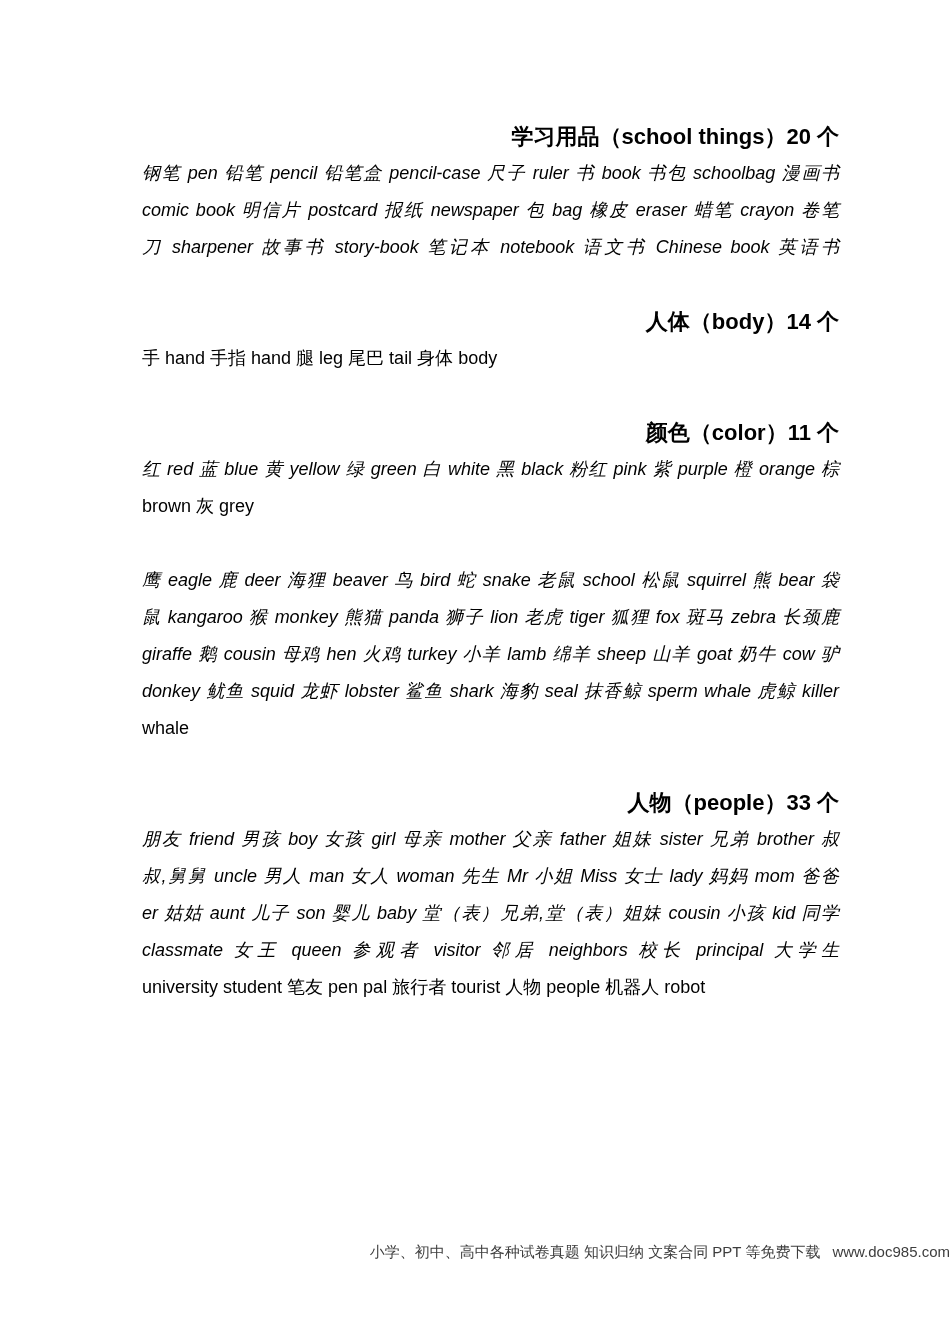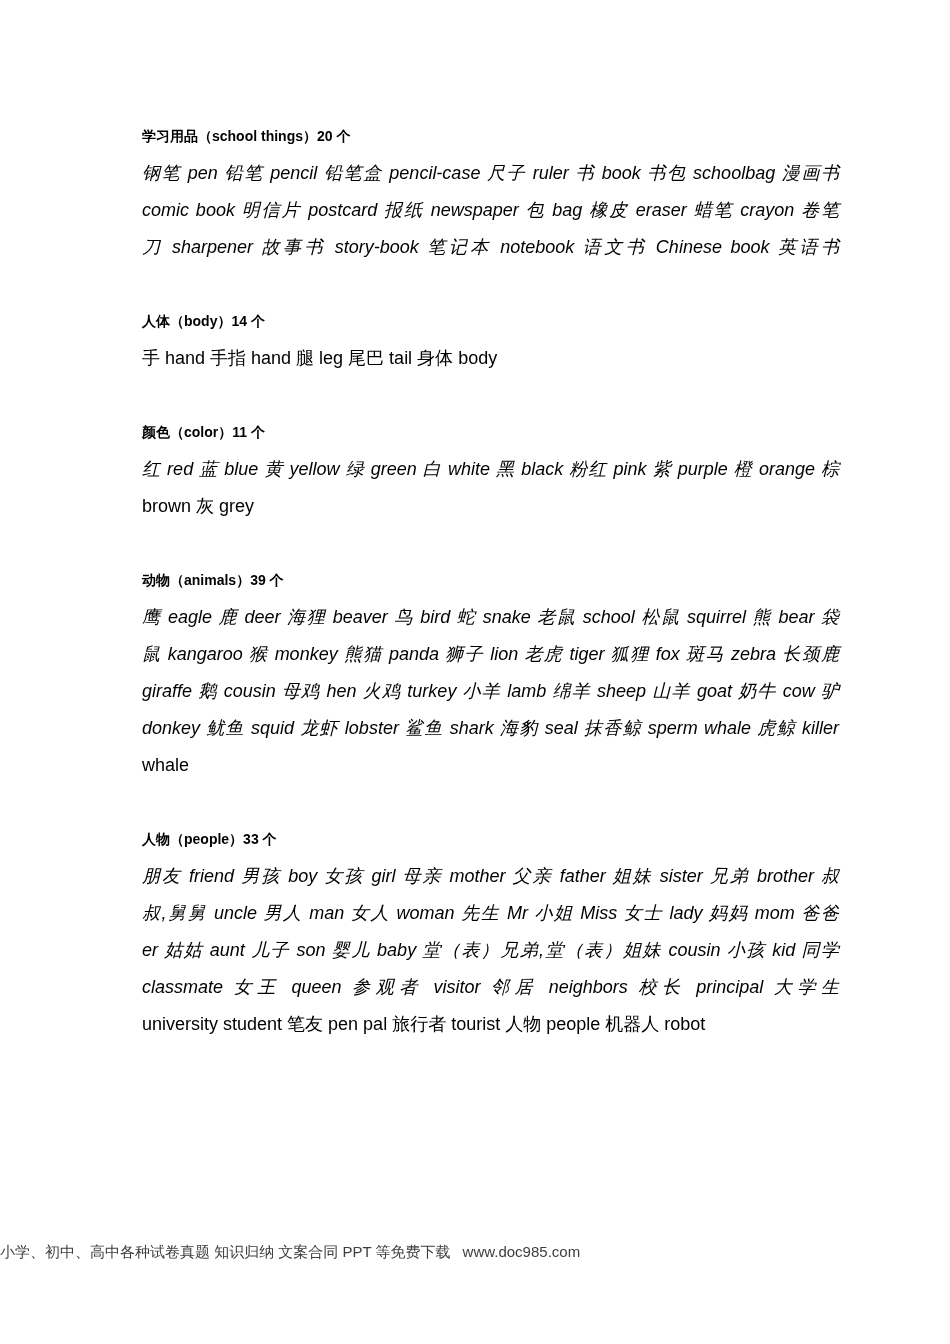--- a/index.html
+++ b/index.html
@@ -18,40 +18,41 @@
   .content {
     position: absolute;
     left: 142px;
     top: 118px;
     width: 697px;
   }
   .section + .section {
     margin-top: 37px;
   }
   .heading {
-    font-size: 14px;
+    font-size: 22px;
     line-height: 37px;
     font-weight: bold;
     white-space: nowrap;
+    text-align: right;
   }
   .line {
     font-size: 18px;
     line-height: 37px;
   }
   .line.fill {
     text-align: justify;
     text-align-last: justify;
     font-style: italic;
   }
   .footer {
     position: absolute;
     top: 1241px;
     left: 0;
     width: 950px;
-    text-align: left;
+    text-align: right;
     font-size: 15px;
     line-height: 22px;
     color: #3d3d3d;
   }
   .footer .url {
     margin-left: 12px;
   }
 </style>
 </head>
 <body>
@@ -70,21 +71,20 @@
     <div class="line">手 hand 手指 hand 腿 leg 尾巴 tail 身体 body</div>
   </div>
 
   <div class="section">
     <div class="heading">颜色（color）11 个</div>
     <div class="line fill">红 red 蓝 blue 黄 yellow 绿 green 白 white 黑 black 粉红 pink 紫 purple 橙 orange 棕</div>
     <div class="line">brown 灰 grey</div>
   </div>
 
   <div class="section">
-    <div class="heading">动物（animals）39 个</div>
     <div class="line fill">鹰 eagle 鹿 deer 海狸 beaver 鸟 bird 蛇 snake 老鼠 school 松鼠 squirrel 熊 bear 袋</div>
     <div class="line fill">鼠 kangaroo 猴 monkey 熊猫 panda 狮子 lion 老虎 tiger 狐狸 fox 斑马 zebra 长颈鹿</div>
     <div class="line fill">giraffe 鹅 cousin 母鸡 hen 火鸡 turkey 小羊 lamb 绵羊 sheep 山羊 goat 奶牛 cow 驴</div>
     <div class="line fill">donkey 鱿鱼 squid 龙虾 lobster 鲨鱼 shark 海豹 seal 抹香鲸 sperm whale 虎鲸 killer</div>
     <div class="line">whale</div>
   </div>
 
   <div class="section">
     <div class="heading">人物（people）33 个</div>
     <div class="line fill">朋友 friend 男孩 boy 女孩 girl 母亲 mother 父亲 father 姐妹 sister 兄弟 brother 叔</div>

